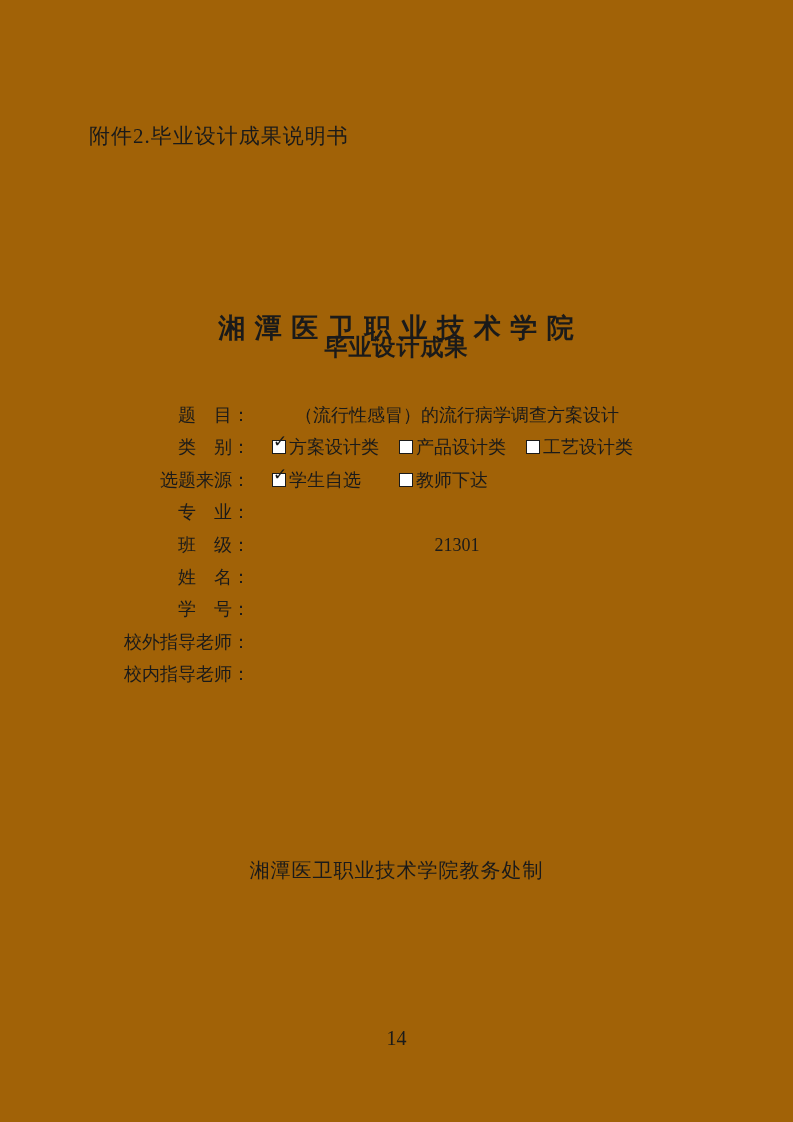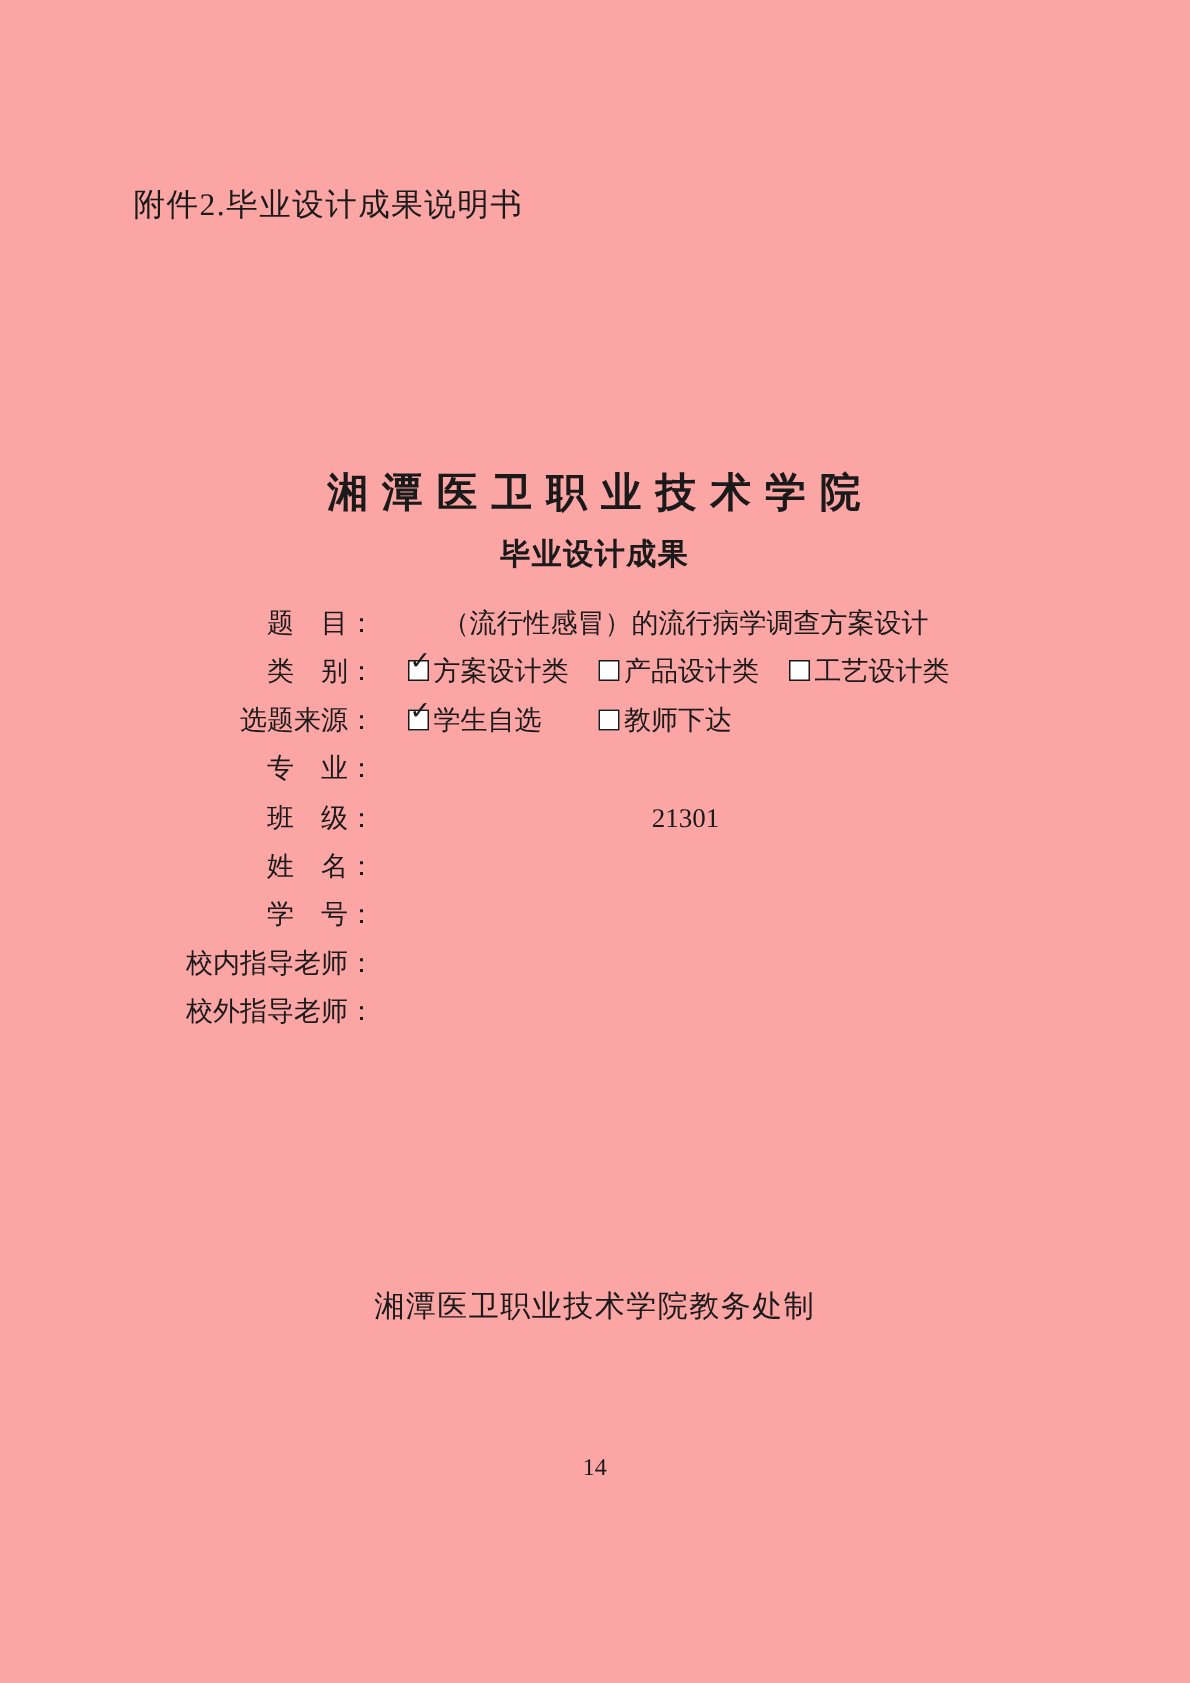--- a/index.html
+++ b/index.html
@@ -3,41 +3,41 @@
 <meta charset="utf-8">
 <style>
   html, body { margin: 0; padding: 0; }
   body {
     width: 793px; height: 1122px;
     background: #ffffff;
     position: relative;
     font-family: "Liberation Serif", "DejaVu Serif", serif;
     color: #1a1a1a;
   }
-  .page { position: absolute; inset: 0; background: #fca5a5; overflow: hidden; }
+  .page { position: absolute; inset: 0; background: #a16207; overflow: hidden; }
 
   .attachment-note {
     position: absolute; left: 89px; top: 122px;
     font-size: 21px; letter-spacing: 1px; white-space: pre;
   }
 
   .school-title {
     position: absolute; left: 0; top: 262px; width: 100%;
     text-align: center;
     font-family: "Liberation Sans", "DejaVu Sans", sans-serif;
     font-weight: bold; font-size: 27px; letter-spacing: 1px;
     white-space: pre;
     margin-top: 48px;
   }
 
   .doc-title {
-    position: absolute; left: 0; top: 356px; width: 100%;
+    position: absolute; left: 0; top: 332px; width: 100%;
     text-align: center;
     font-family: "Liberation Sans", "DejaVu Sans", sans-serif;
-    font-weight: bold; font-size: 20px; letter-spacing: 1px;
+    font-weight: bold; font-size: 23px; letter-spacing: 1px;
   }
 
   .form {
     position: absolute; left: 88px; top: 399px; width: 576px;
     font-size: 18px; line-height: 32.4px;
   }
   .form-row { display: flex; }
   .form-label {
     width: 162px; text-align: right; white-space: pre;
     flex: 0 0 auto;
@@ -60,22 +60,22 @@
     font-size: 17px; line-height: 17px;
     font-family: "DejaVu Sans", sans-serif;
   }
 
   .footer-note {
     position: absolute; left: 0; top: 857px; width: 100%;
     text-align: center; font-size: 20px; letter-spacing: 1px;
   }
 
   .page-number {
-    position: absolute; left: 0; top: 970px; width: 100%;
-    text-align: center; font-size: 16px;
+    position: absolute; left: 0; top: 1027px; width: 100%;
+    text-align: center; font-size: 20px;
   }
 </style>
 </head>
 <body>
 
 <div class="page">
 
   <div class="attachment-note">附件2.毕业设计成果说明书</div>
 
   <div class="school-title">湘 潭 医 卫 职 业 技 术 学 院</div>
@@ -116,26 +116,26 @@
       <span class="form-label">姓　名：</span>
       <span class="form-value v-center"></span>
     </div>
 
     <div class="form-row">
       <span class="form-label">学　号：</span>
       <span class="form-value v-center"></span>
     </div>
 
     <div class="form-row">
-      <span class="form-label">校内指导老师：</span>
+      <span class="form-label">校外指导老师：</span>
       <span class="form-value v-center"></span>
     </div>
 
     <div class="form-row">
-      <span class="form-label">校外指导老师：</span>
+      <span class="form-label">校内指导老师：</span>
       <span class="form-value v-center"></span>
     </div>
 
 
   </div>
 
   <div class="footer-note">湘潭医卫职业技术学院教务处制</div>
 
   <div class="page-number">14</div>
 

